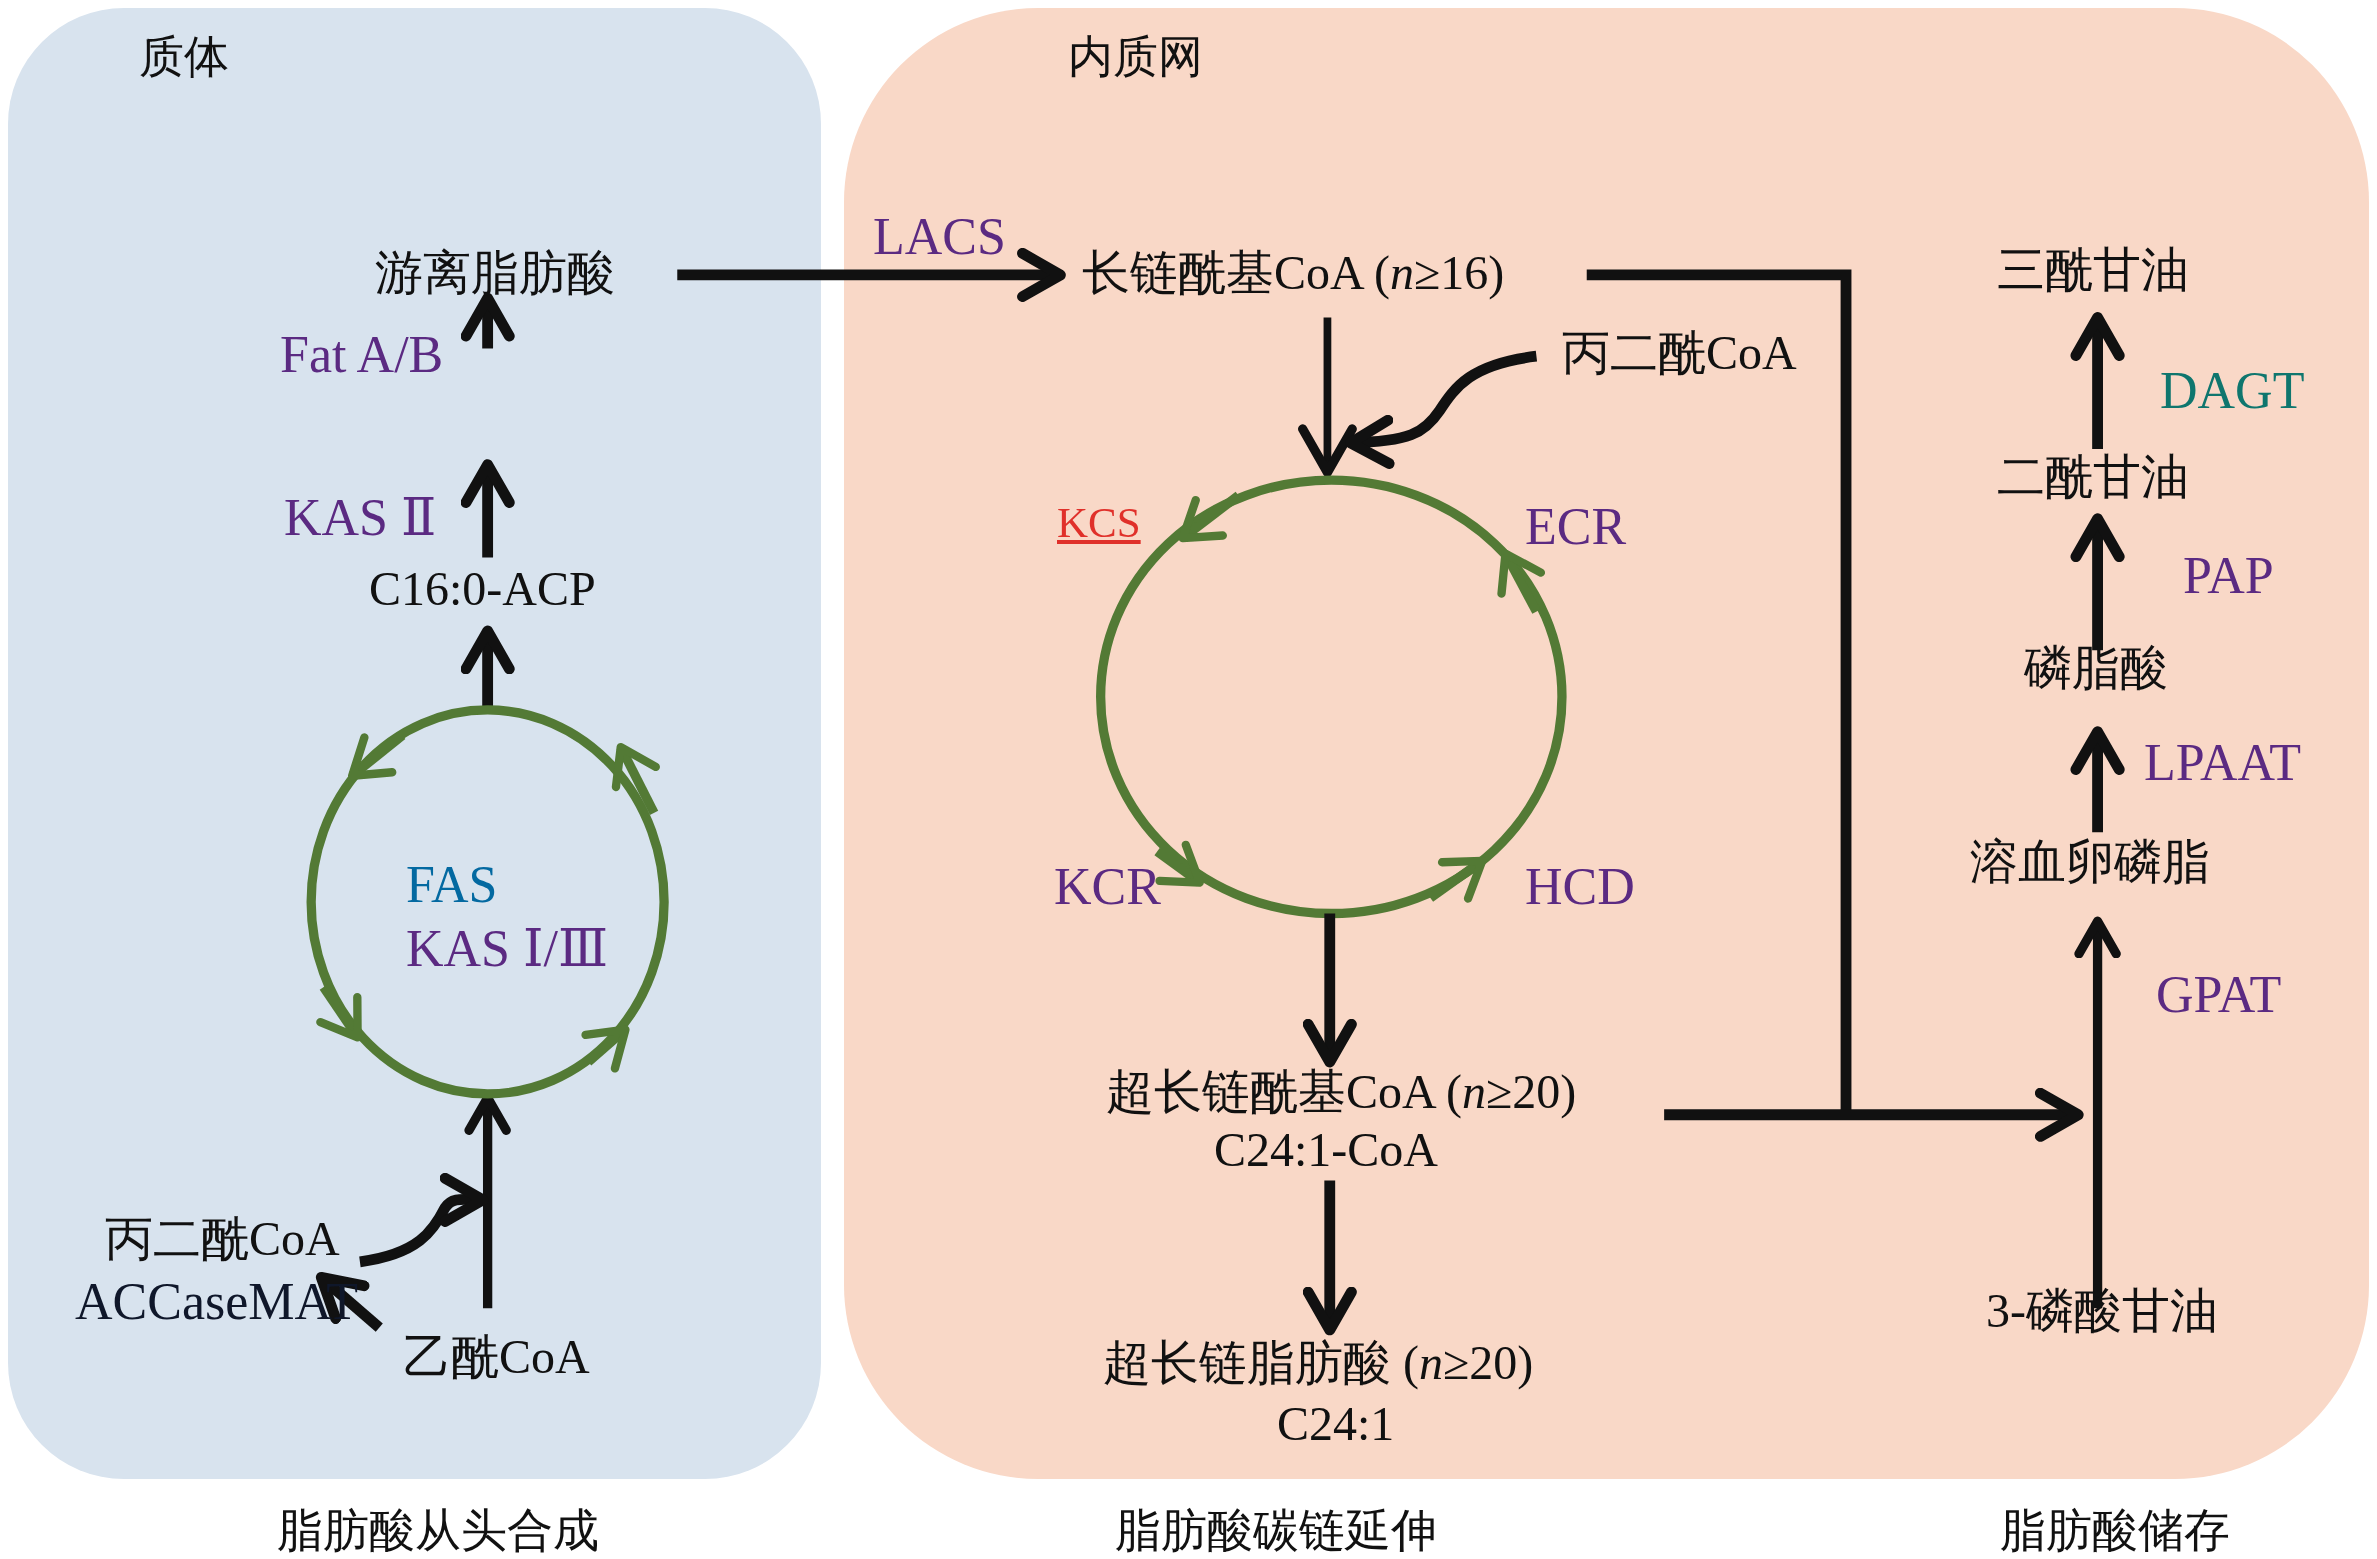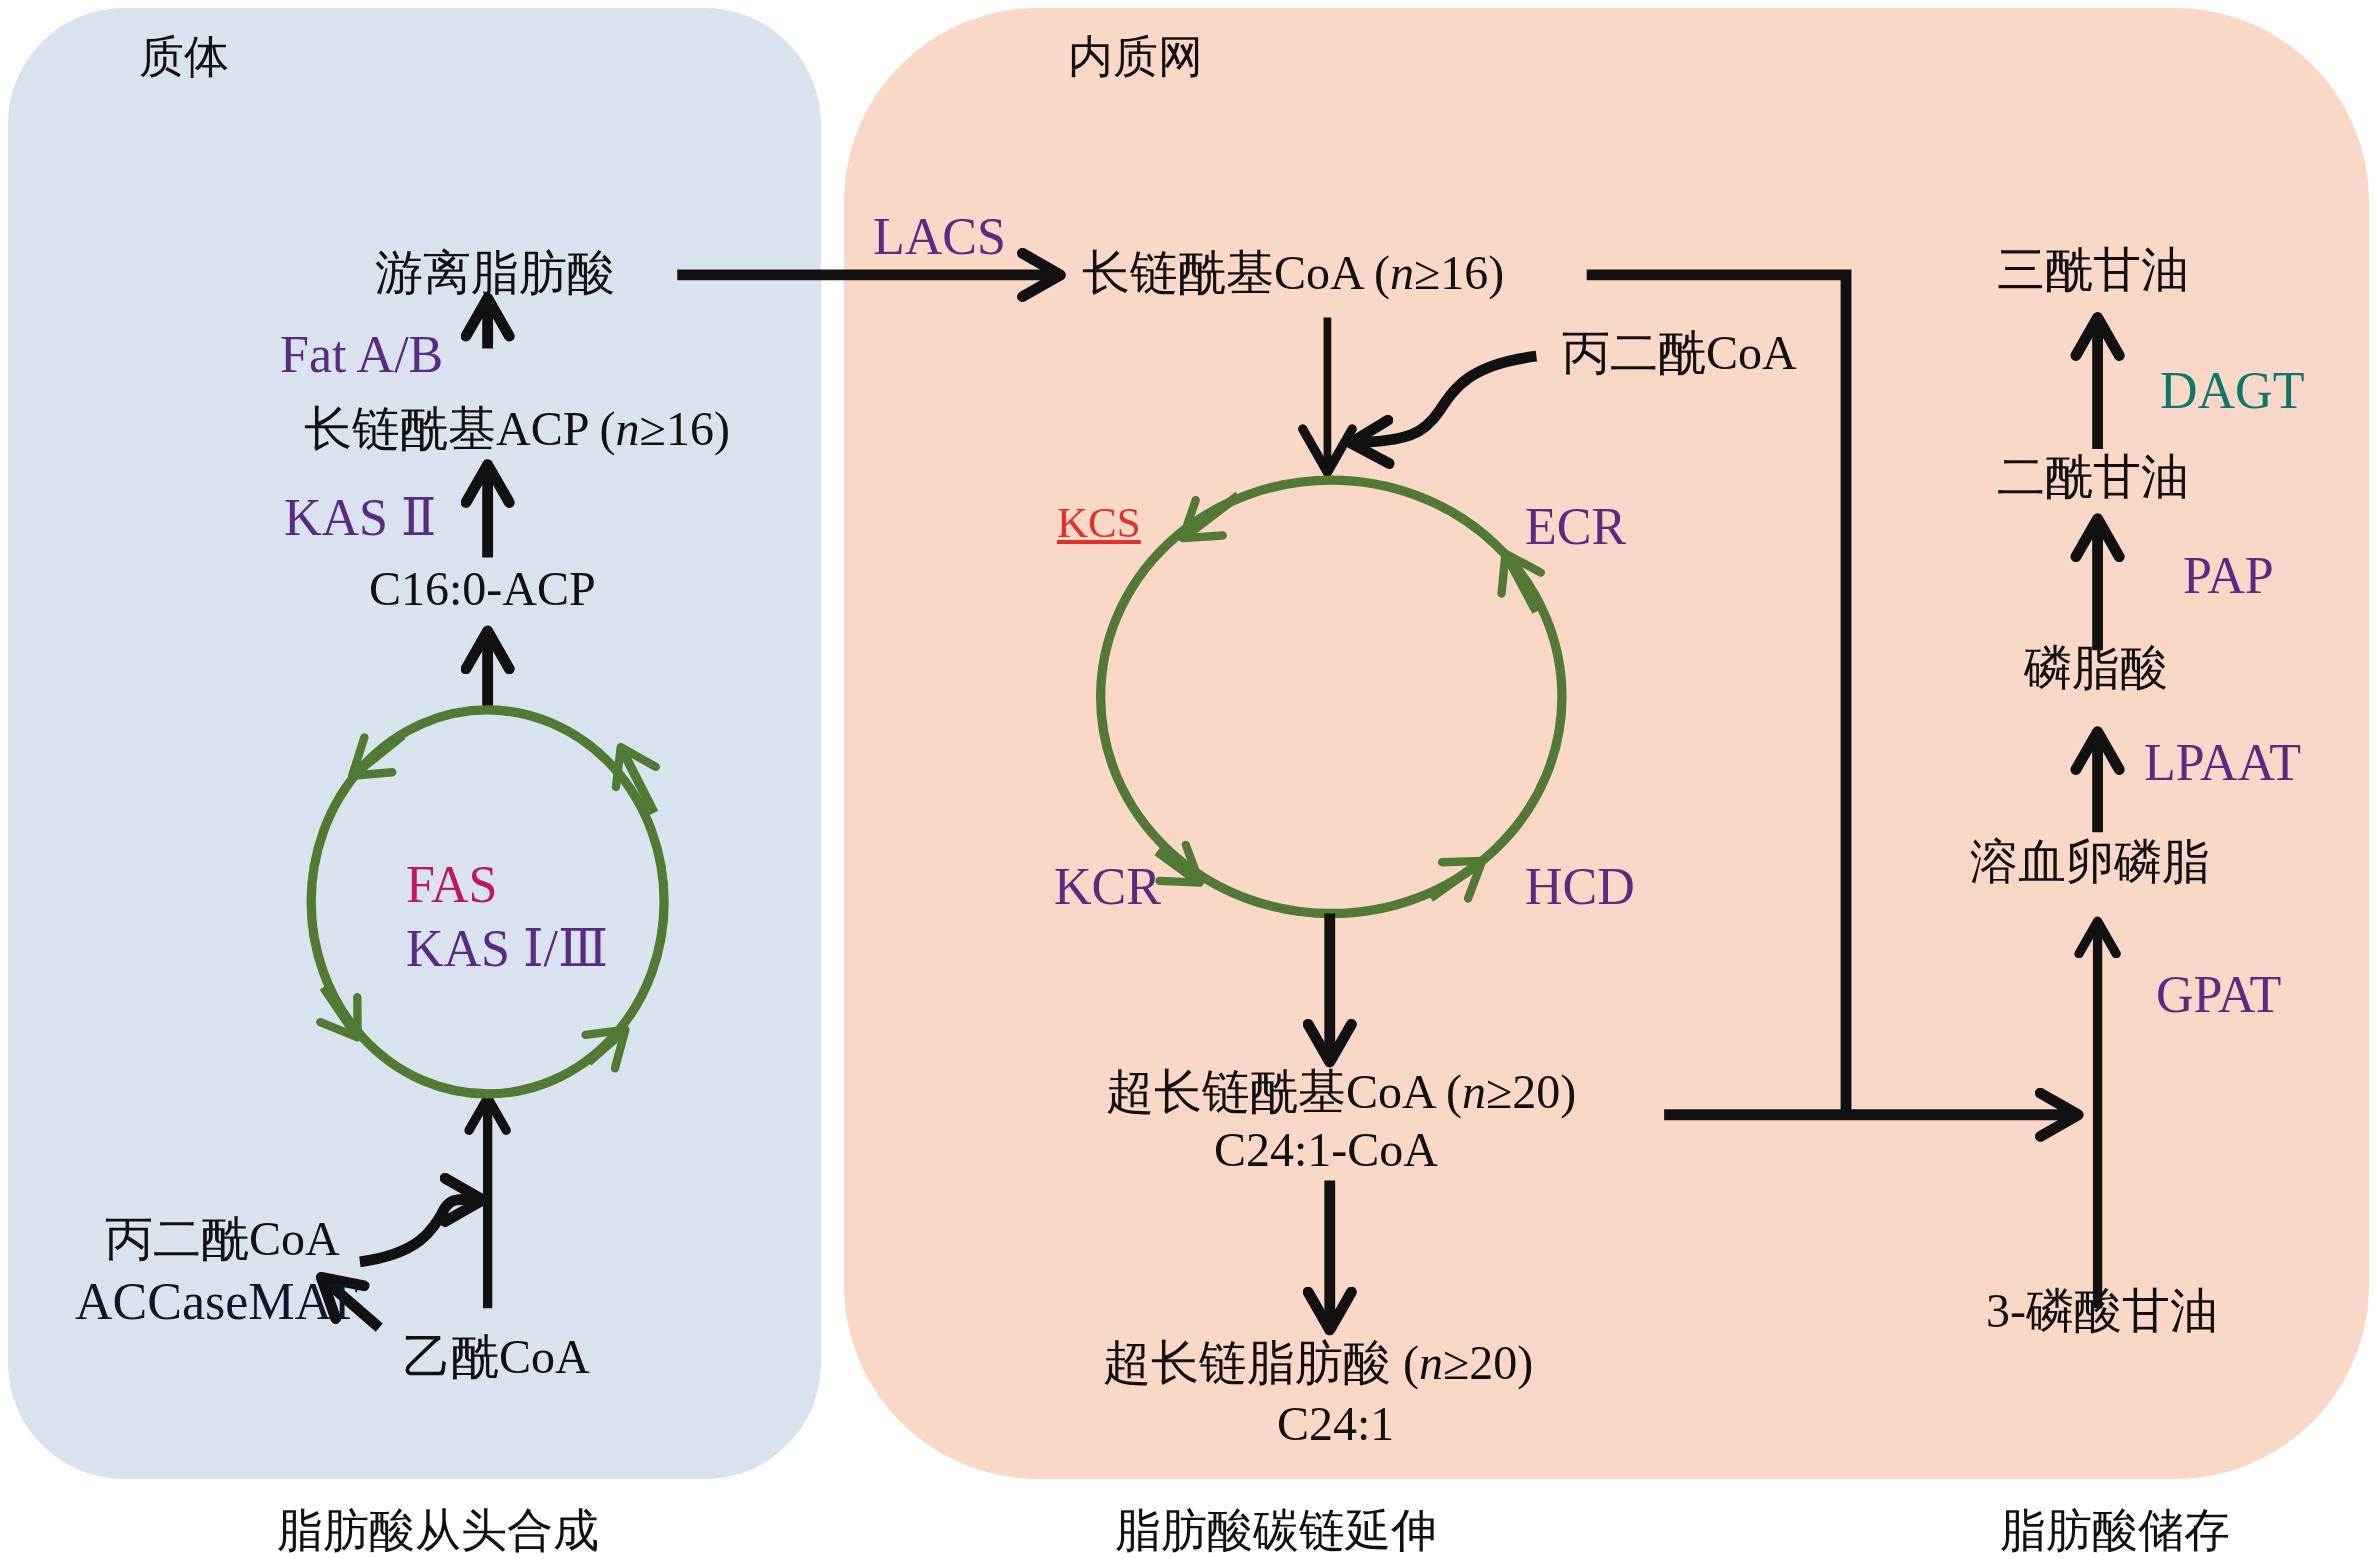--- a/index.html
+++ b/index.html
@@ -72,24 +72,23 @@
     <line x1="2710" y1="1075" x2="2710" y2="945" stroke="#111" stroke-width="14" marker-end="url(#ah)"></line>
     <line x1="2710" y1="840" x2="2710" y2="670" stroke="#111" stroke-width="14" marker-end="url(#ah)"></line>
     <line x1="2710" y1="580" x2="2710" y2="410" stroke="#111" stroke-width="14" marker-end="url(#ah)"></line>
   </svg>
 
   <div class="lbl title" style="left:139px;top:35px;">质体</div>
   <div class="lbl title" style="left:1068px;top:35px;">内质网</div>
 
   <div class="lbl" style="left:375px;top:249px;">游离脂肪酸</div>
   <div class="lbl enz" style="left: 280px; top: 329px; color: rgb(91, 42, 130);">Fat A/B</div>
-  <div class="lbl" style="left:304px;top:405px;"><span>长链酰基ACP (</span><i>n</i><span>≥16)</span></div>
   <div class="lbl enz" style="left: 284px; top: 492px; color: rgb(91, 42, 130);">KAS Ⅱ</div>
   <div class="lbl" style="left:369px;top:565px;">C16:0-ACP</div>
-  <div class="lbl enz" style="left: 406px; top: 859px; color: #be185d;">FAS</div>
+  <div class="lbl enz" style="left: 406px; top: 859px; color: #0369a1;">FAS</div>
   <div class="lbl enz" style="left: 406px; top: 923px; color: rgb(91, 42, 130);">KAS Ⅰ/Ⅲ</div>
   <div class="lbl" style="left:105px;top:1215px;">丙二酰CoA</div>
   <div class="lbl enz" style="left: 35px; top: 1276px; color: #0f172a; margin-left: 40px;">ACCaseMAT</div>
   <div class="lbl" style="left:403px;top:1333px;">乙酰CoA</div>
 
   <div class="lbl enz" style="left: 873px; top: 211px; color: rgb(91, 42, 130);">LACS</div>
   <div class="lbl" style="left:1082px;top:249px;"><span>长链酰基CoA (</span><i>n</i><span>≥16)</span></div>
   <div class="lbl" style="left:1562px;top:329px;">丙二酰CoA</div>
   <div class="lbl enz-red" style="left: 1057px; top: 501px; color: rgb(224, 48, 42);">KCS</div>
   <div class="lbl enz" style="left: 1525px; top: 501px; color: rgb(91, 42, 130);">ECR</div>

